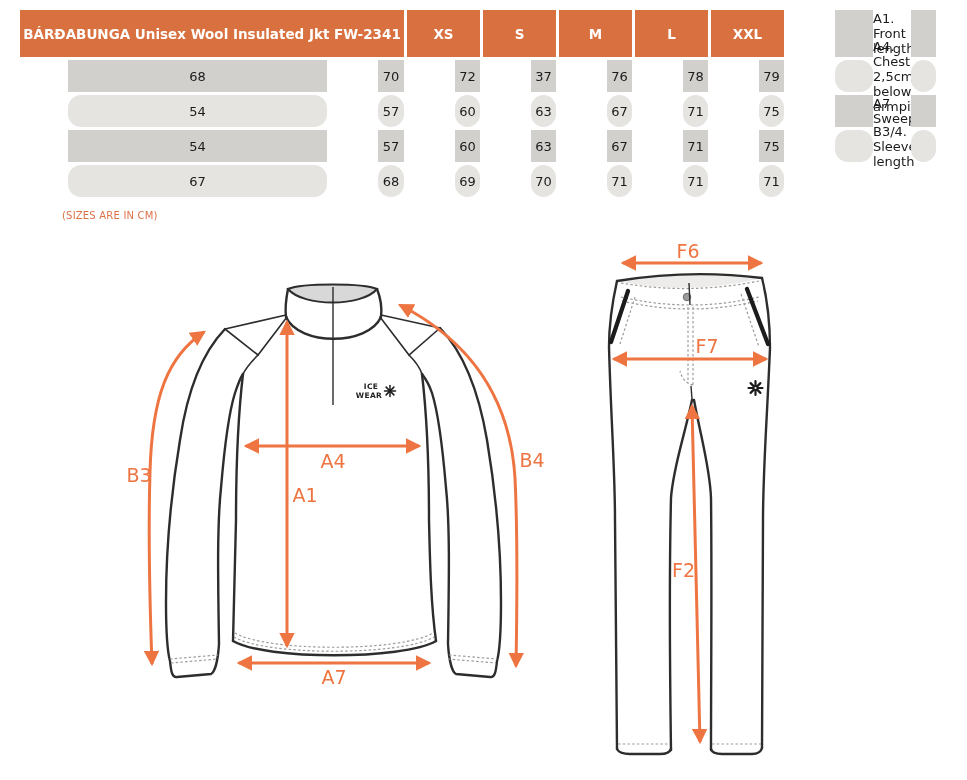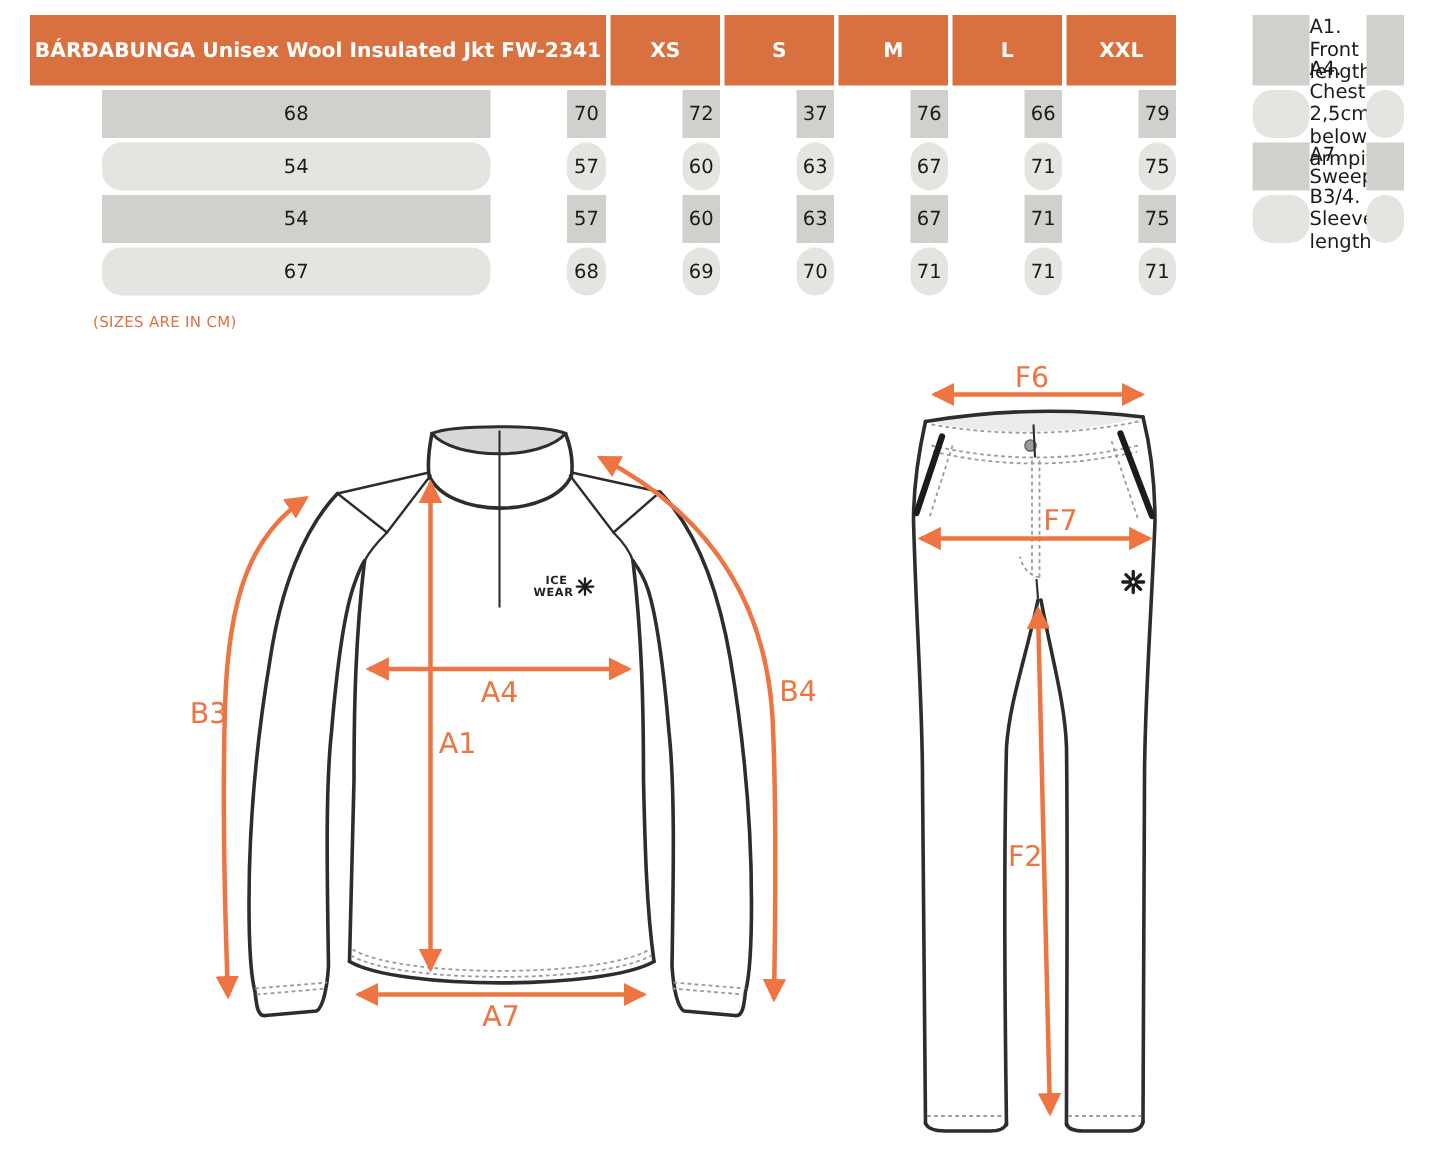--- a/index.html
+++ b/index.html
@@ -58,21 +58,21 @@
       <div class="th size">M</div>
       <div class="th size">L</div>
       <div class="th size">XXL</div>
       <div class="td label dark">A1. Front length</div>
       <div class="td dark"></div>
       <div class="td val dark">68</div>
       <div class="td val dark">70</div>
       <div class="td val dark">72</div>
       <div class="td val dark">37</div>
       <div class="td val dark">76</div>
-      <div class="td val dark">66</div>
+      <div class="td val dark">78</div>
       <div class="td val dark">79</div>
       <div class="td label light">A4. Chest 2,5cm below armpit</div>
       <div class="td light"></div>
       <div class="td val light">54</div>
       <div class="td val light">57</div>
       <div class="td val light">60</div>
       <div class="td val light">63</div>
       <div class="td val light">67</div>
       <div class="td val light">71</div>
       <div class="td val light">75</div>

